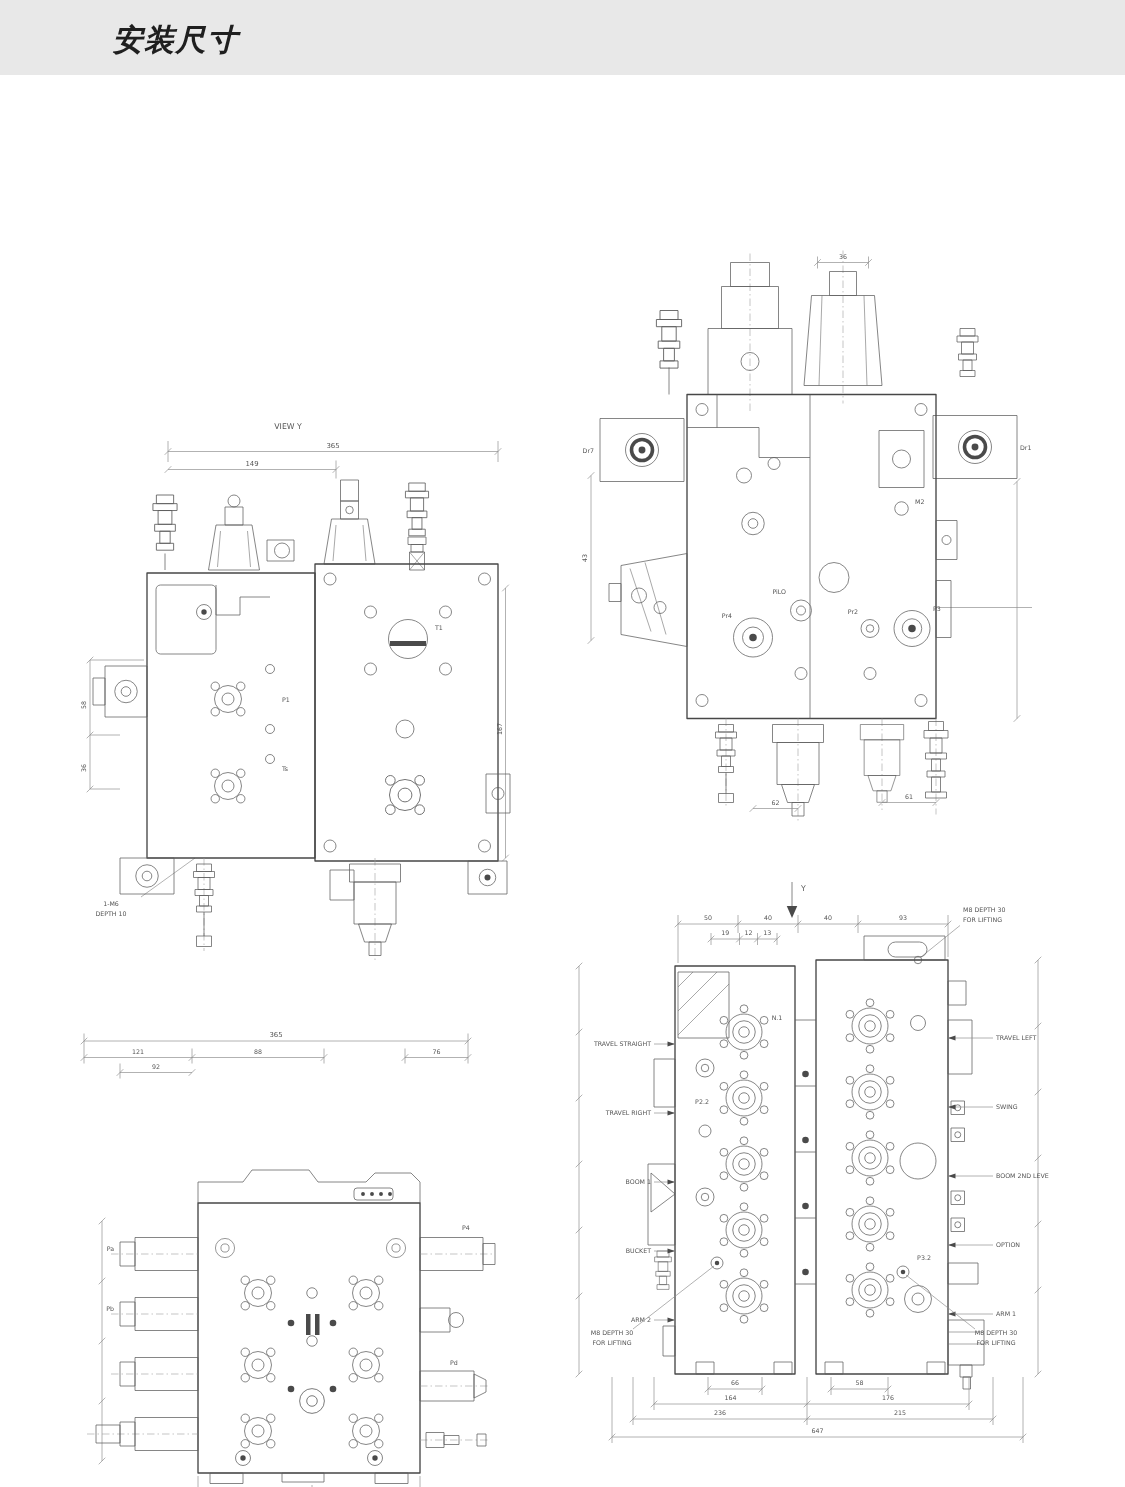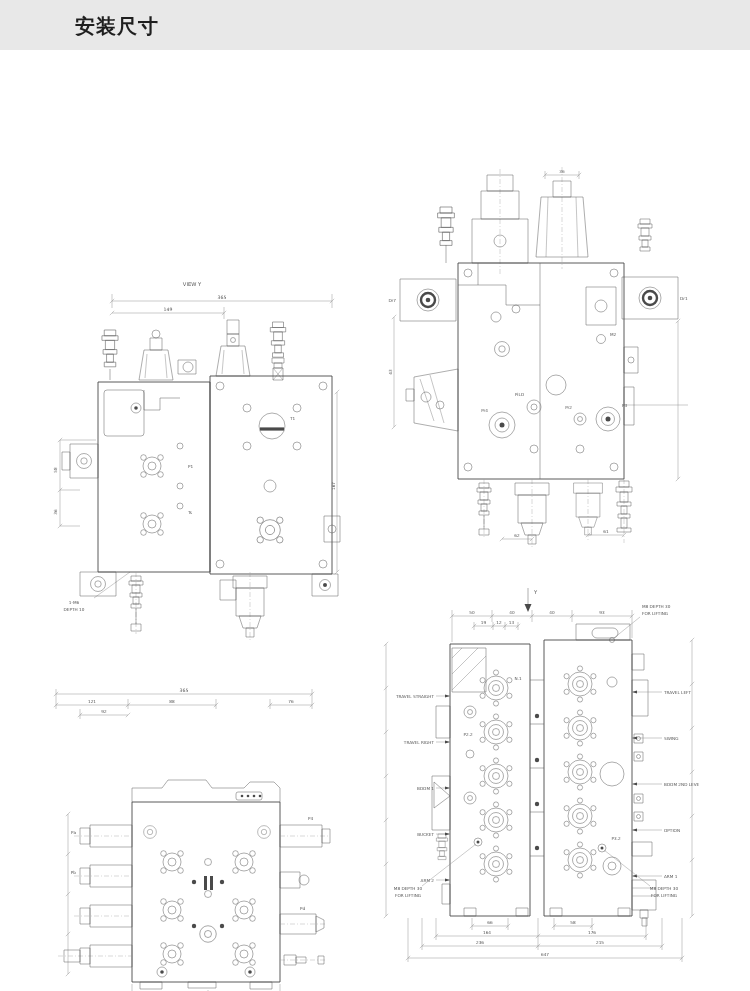--- a/index.html
+++ b/index.html
@@ -1,17 +1,17 @@
 <!DOCTYPE html>
 <html><head>
 <meta charset="utf-8">
 <style>
   html,body{margin:0;padding:0;background:#fff;}
   body{width:750px;height:991px;position:relative;font-family:"Liberation Sans","DejaVu Sans",sans-serif;overflow:hidden;}
-  .band{position:absolute;left:0;top:0;width:750px;height:50px;background:#e8e8e8;}
+  .band{position:absolute;left:0;top:0;width:750px;height:50px;background:#e8e8e8;font-style:italic;}
   .band h2{margin:0;padding:13px 0 0 75px;font-size:20px;font-weight:600;color:#1f1f1f;letter-spacing:1px;}
   .sheet{position:absolute;left:0;top:50px;width:750px;height:941px;background:#ffffff;}
   svg{position:absolute;overflow:visible;}
   .ol{fill:none;stroke:#474747;stroke-width:.9;stroke-linejoin:round;}
   .tl{fill:none;stroke:#5d5d5d;stroke-width:.5;stroke-linejoin:round;}
   .t2{fill:none;stroke:#6e6e6e;stroke-width:.4;}
   .dim{fill:none;stroke:#8c8c8c;stroke-width:.45;}
   .cl{fill:none;stroke:#a0a0a0;stroke-width:.4;stroke-dasharray:5 2 1 2;}
   .fl{fill:#4a4a4a;stroke:none;}
   text{font-family:"DejaVu Sans",sans-serif;fill:#555;}

